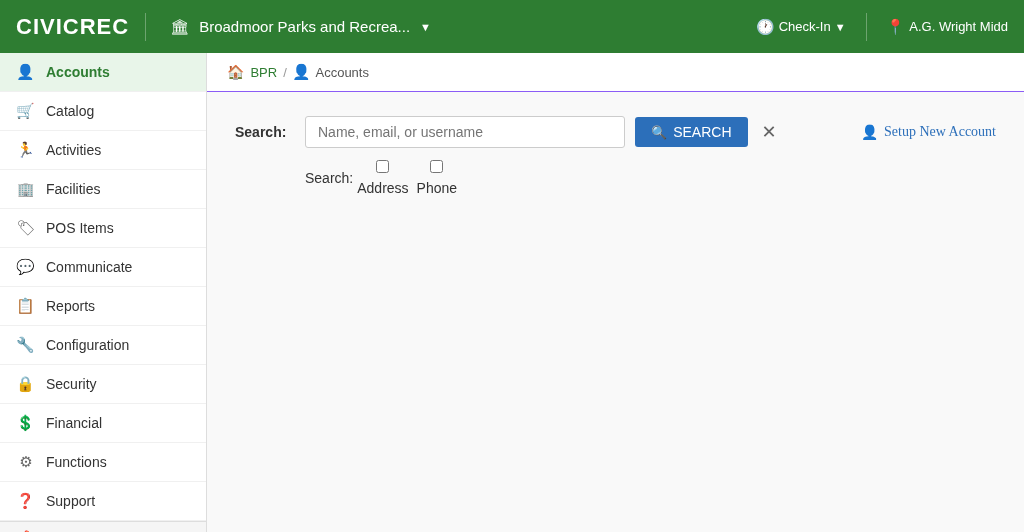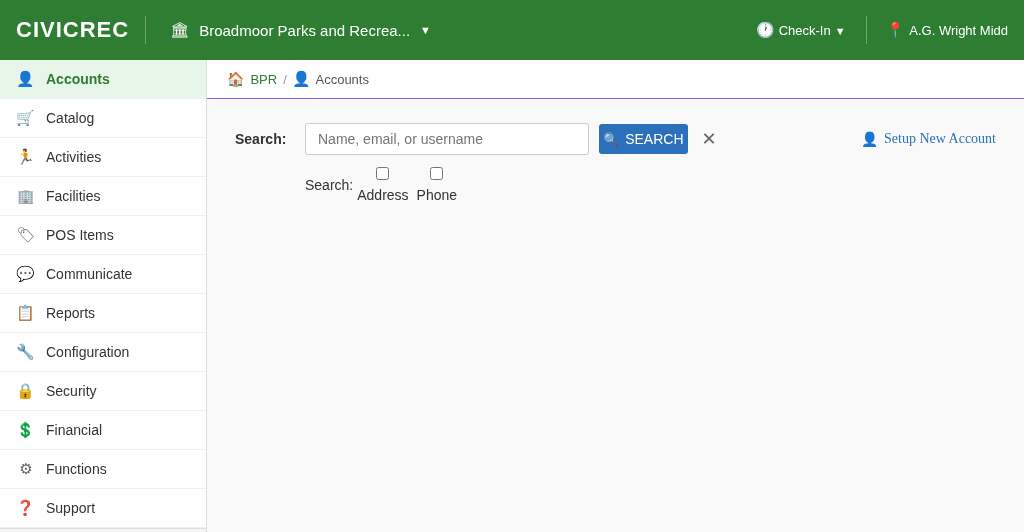--- a/index.html
+++ b/index.html
@@ -2,21 +2,21 @@
 <html><head>
   <meta charset="utf-8">
   <style>
     * { box-sizing: border-box; margin: 0; padding: 0; }
     body { font-family: Arial, sans-serif; font-size: 14px; color: #333; display: flex; flex-direction: column; height: 532px; overflow: hidden; }
 
     
     .top-nav {
       background-color: #2e7d32;
       color: white;
-      height: 60px;
+      height: 53px;
       display: flex;
       align-items: center;
       padding: 0 16px;
       gap: 16px;
       flex-shrink: 0;
     }
     .top-nav-logo {
       font-size: 22px;
       font-weight: bold;
       letter-spacing: 1px;
@@ -143,33 +143,33 @@
       gap: 10px;
       margin-bottom: 12px;
     }
     .search-label {
       font-size: 14px;
       font-weight: bold;
       color: #333;
       min-width: 60px;
     }
     .search-input {
-      width: 284px;
+      width: 320px;
       padding: 7px 12px;
       border: 1px solid #ccc;
       border-radius: 3px;
       font-size: 14px;
       color: #999;
       outline: none;
     }
     .search-btn {
       background: #2c6fba;
       color: white;
       border: none;
-      padding: 7px 4px;
+      padding: 7px 16px;
       border-radius: 3px;
       cursor: pointer;
       font-size: 14px;
       display: flex;
       align-items: center;
       gap: 6px;
     }
     .clear-btn {
       background: none;
       border: none;

